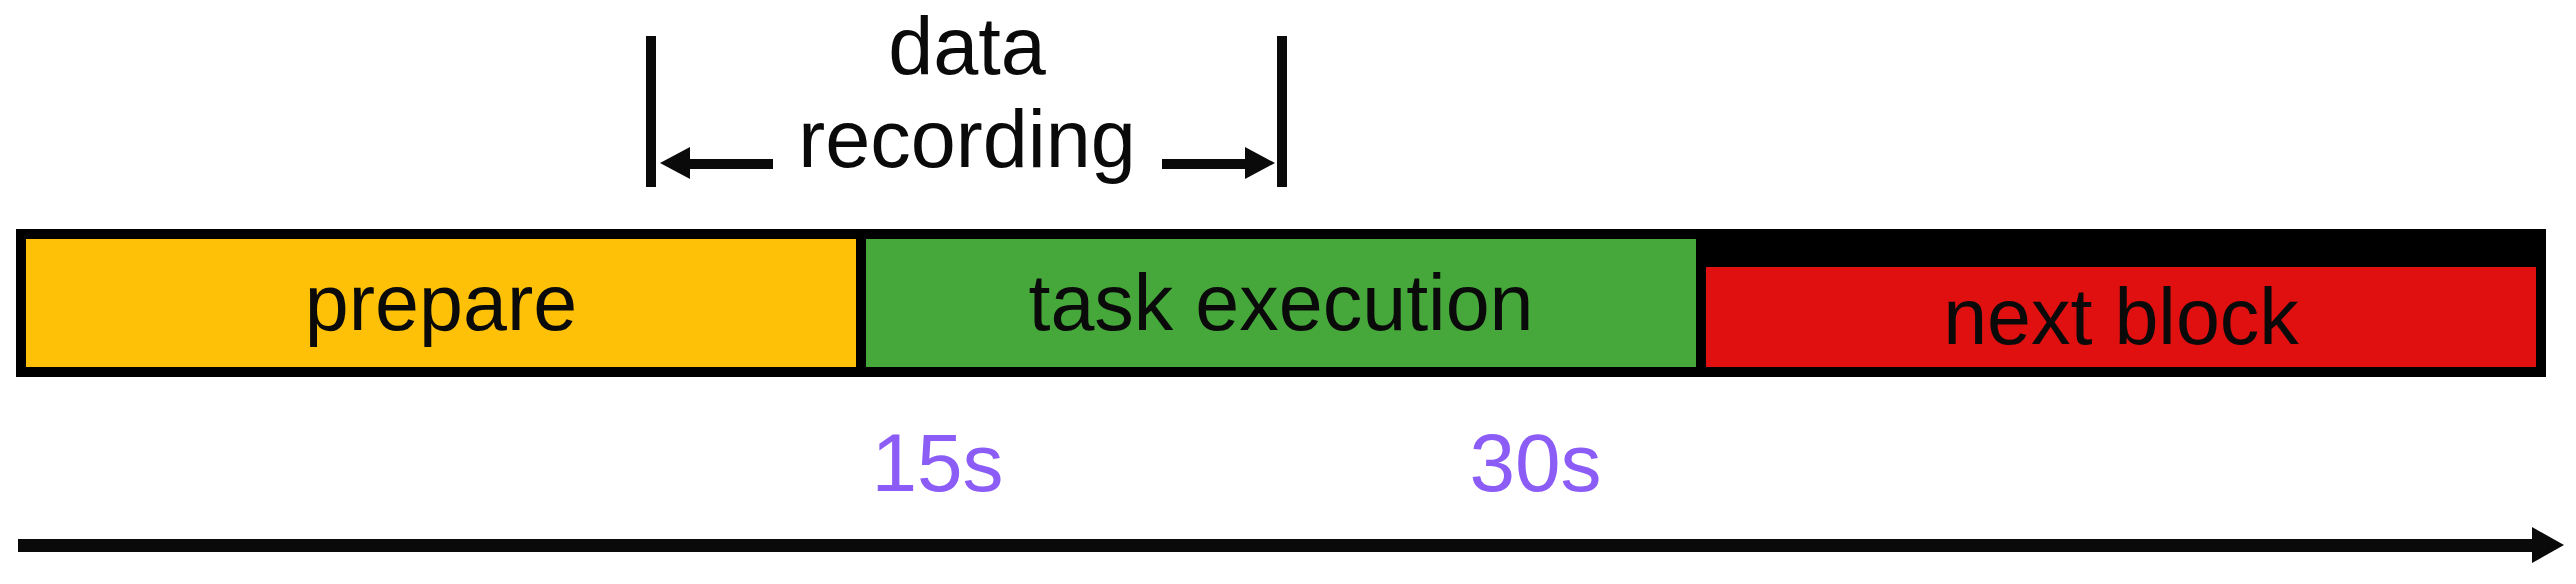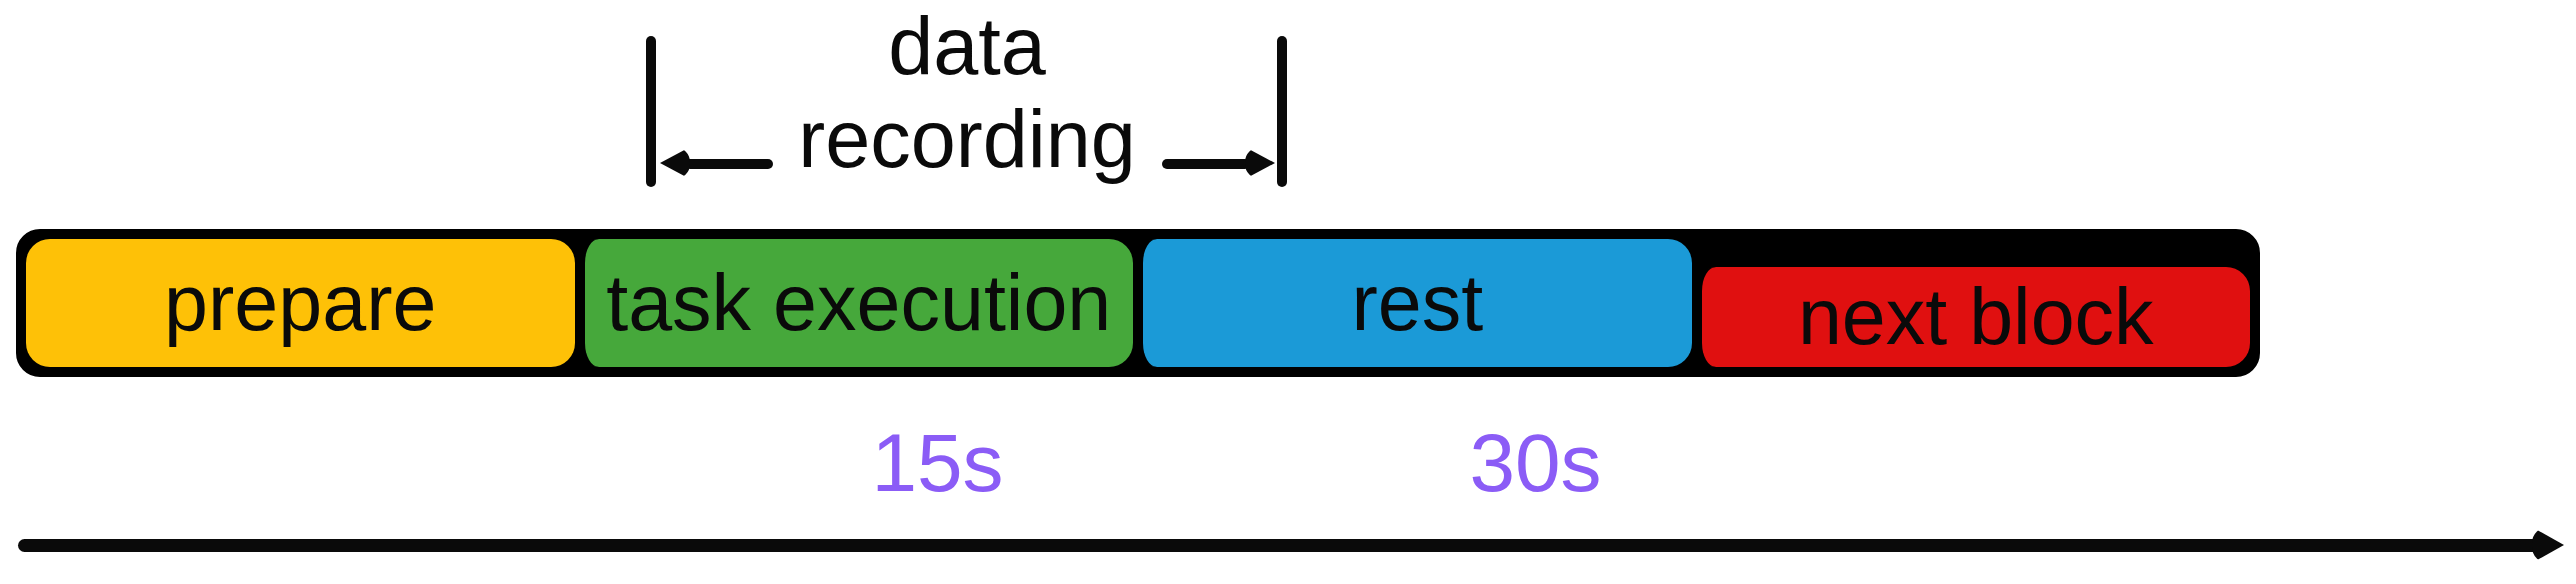--- a/index.html
+++ b/index.html
@@ -1,15 +1,15 @@
 <!DOCTYPE html>
 <html style="font-size:14.3px"><head>
 <meta charset="utf-8">
 <style>
-  * { box-sizing: border-box; border-radius: 24px; }
+  * { box-sizing: border-box; }
   html, body { margin: 0; padding: 0; background: #ffffff; }
   .canvas {
     position: relative;
     width: 2576px;
     height: 585px;
     background: #ffffff;
     font-family: "Liberation Sans", "DejaVu Sans", sans-serif;
     color: #0a0a0a;
     overflow: hidden;
   }
@@ -45,21 +45,21 @@
     border-top: 16px solid transparent;
     border-bottom: 16px solid transparent;
   }
   .arrowhead-left  { left: 660px;  top: 147px; border-right: 30.5px solid #0a0a0a; }
   .arrowhead-right { left: 1245px; top: 147px; border-left: 30.5px solid #0a0a0a; }
 
   
   .bar {
     position: absolute;
     left: 16px; top: 229px;
-    width: 2244px; height: 148px;
+    width: 2530px; height: 148px;
     border: 10.8px solid #000000;
     display: flex;
     background: #000;
   }
   .block {
     flex: 1 1 0;
     display: flex;
     align-items: center;
     justify-content: center;
     font-size: 79px;
@@ -106,21 +106,20 @@
   <div class="tick tick-left"></div>
   <div class="tick tick-right"></div>
   <div class="arrow-line arrow-line-left"></div>
   <div class="arrowhead arrowhead-left"></div>
   <div class="arrow-line arrow-line-right"></div>
   <div class="arrowhead arrowhead-right"></div>
 
   <div class="bar">
     <div class="block" style="background: rgb(254, 193, 7);">prepare</div>
     <div class="block" style="background: rgb(70, 168, 59);">task execution</div>
-    <div class="block" style="background: rgb(27, 154, 215);">rest</div>
     <div class="block" style="background: rgb(224, 16, 16); margin-top: 28px;">next block</div>
   </div>
 
   <div class="duration duration-task">15s</div>
   <div class="duration duration-rest">30s</div>
 
   <div class="axis-line"></div>
   <div class="axis-head"></div>
 
 </div>

